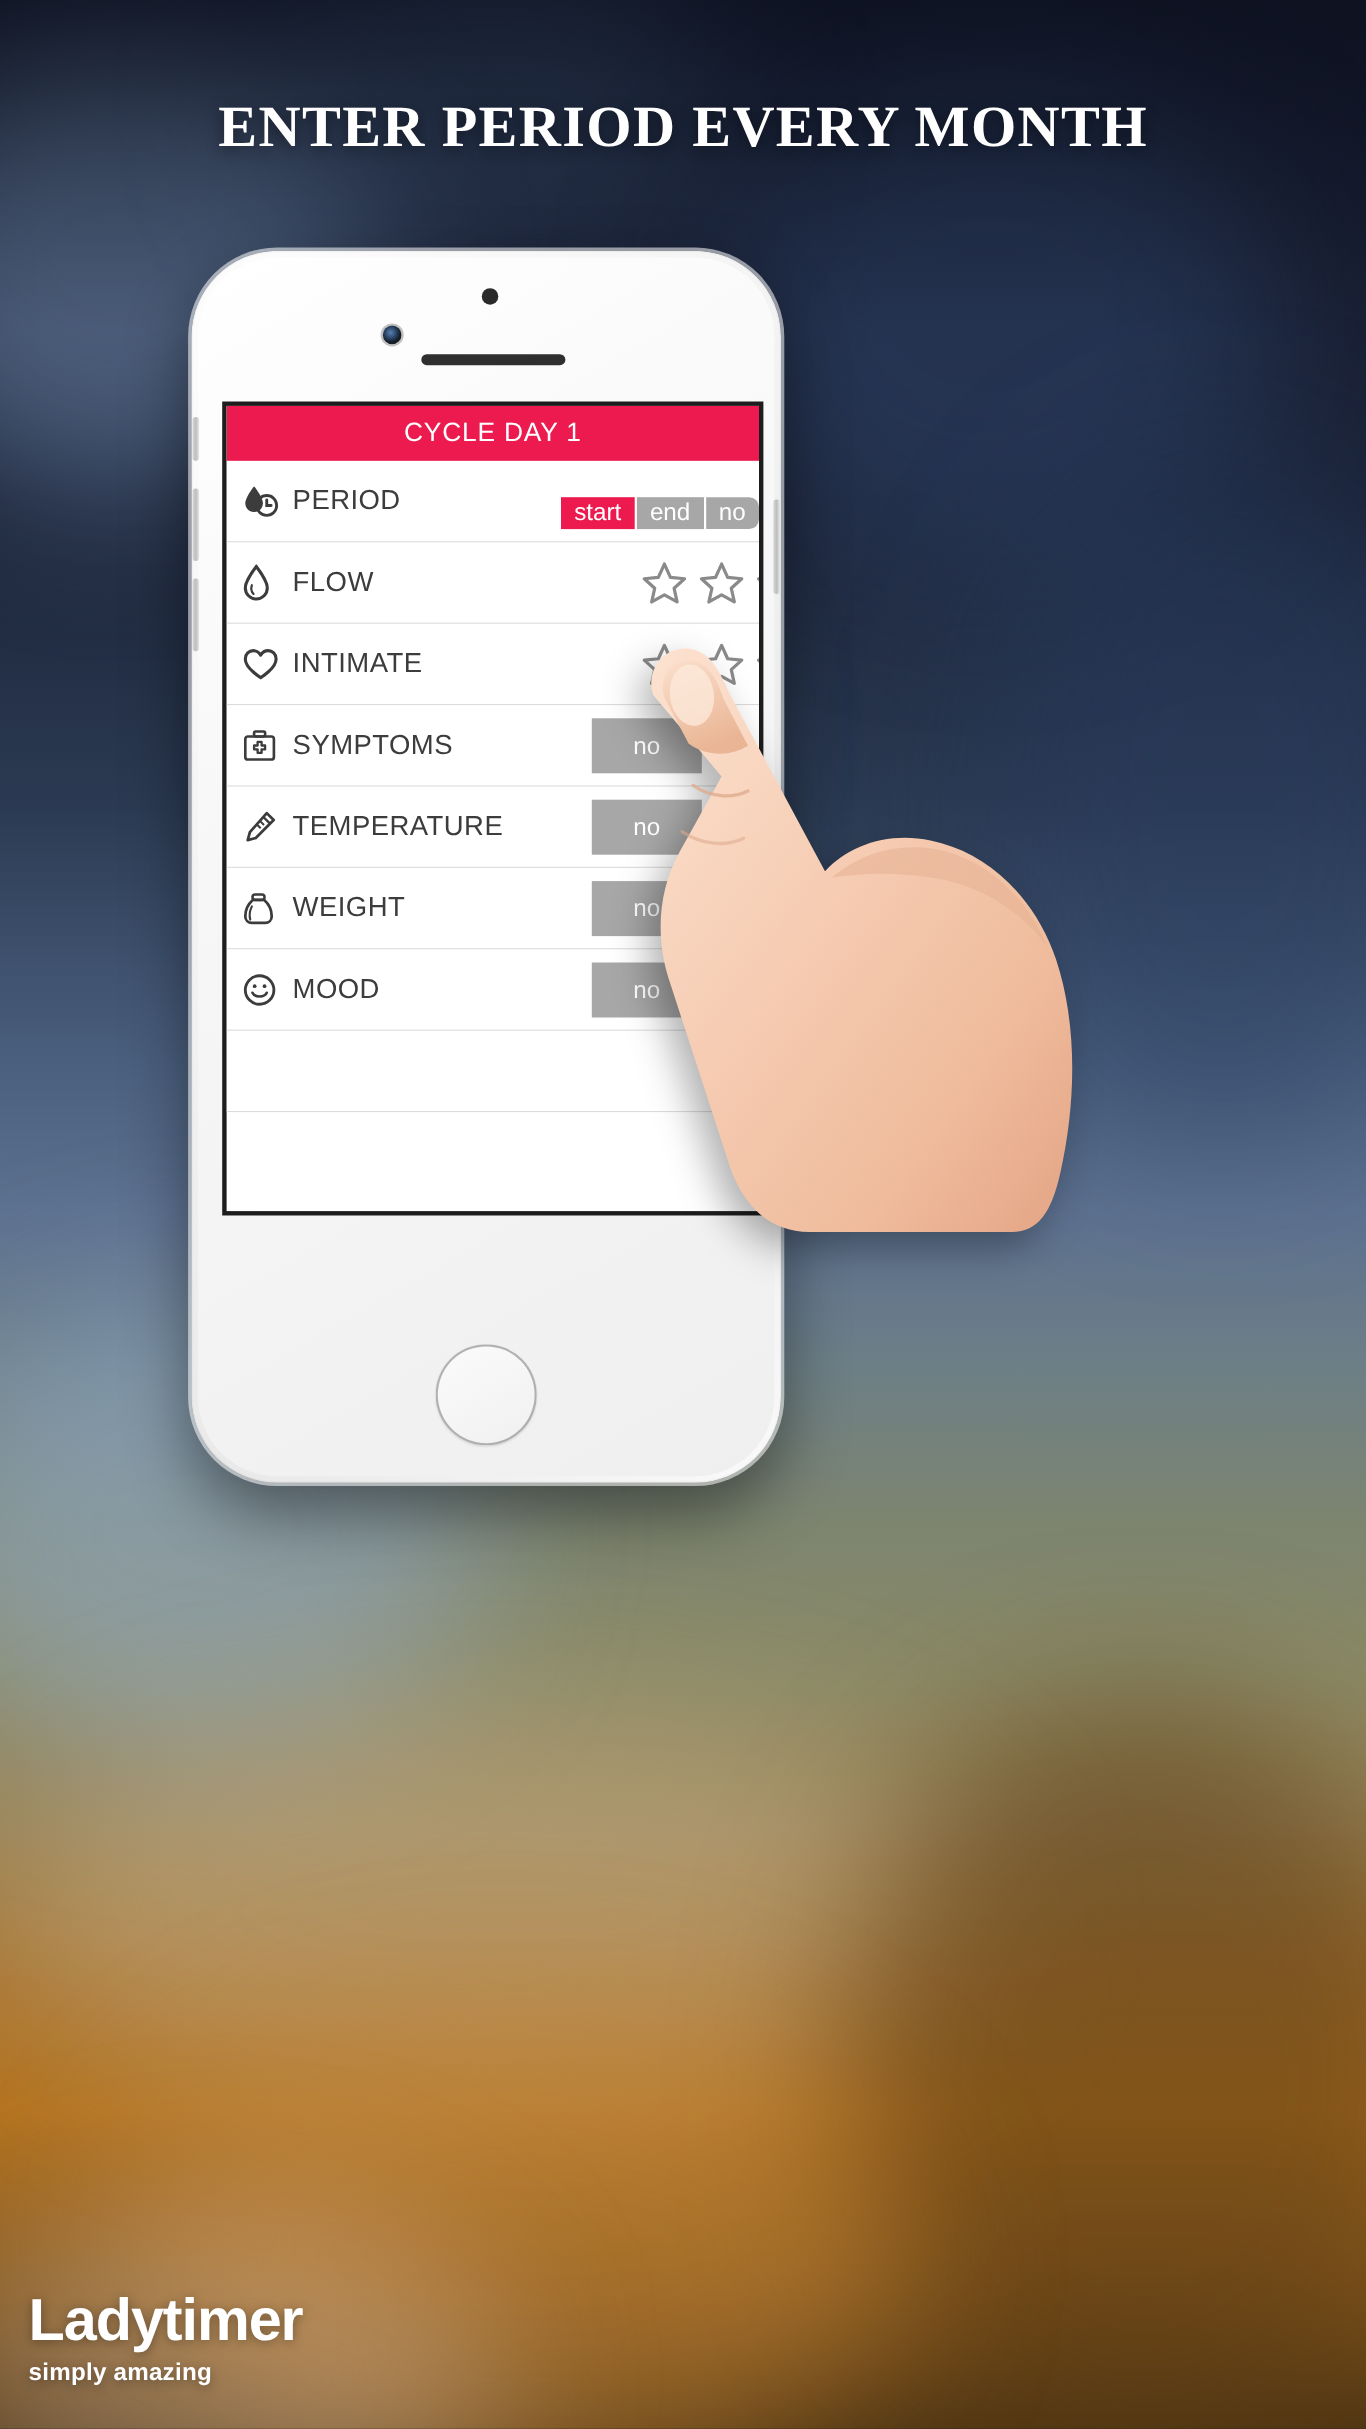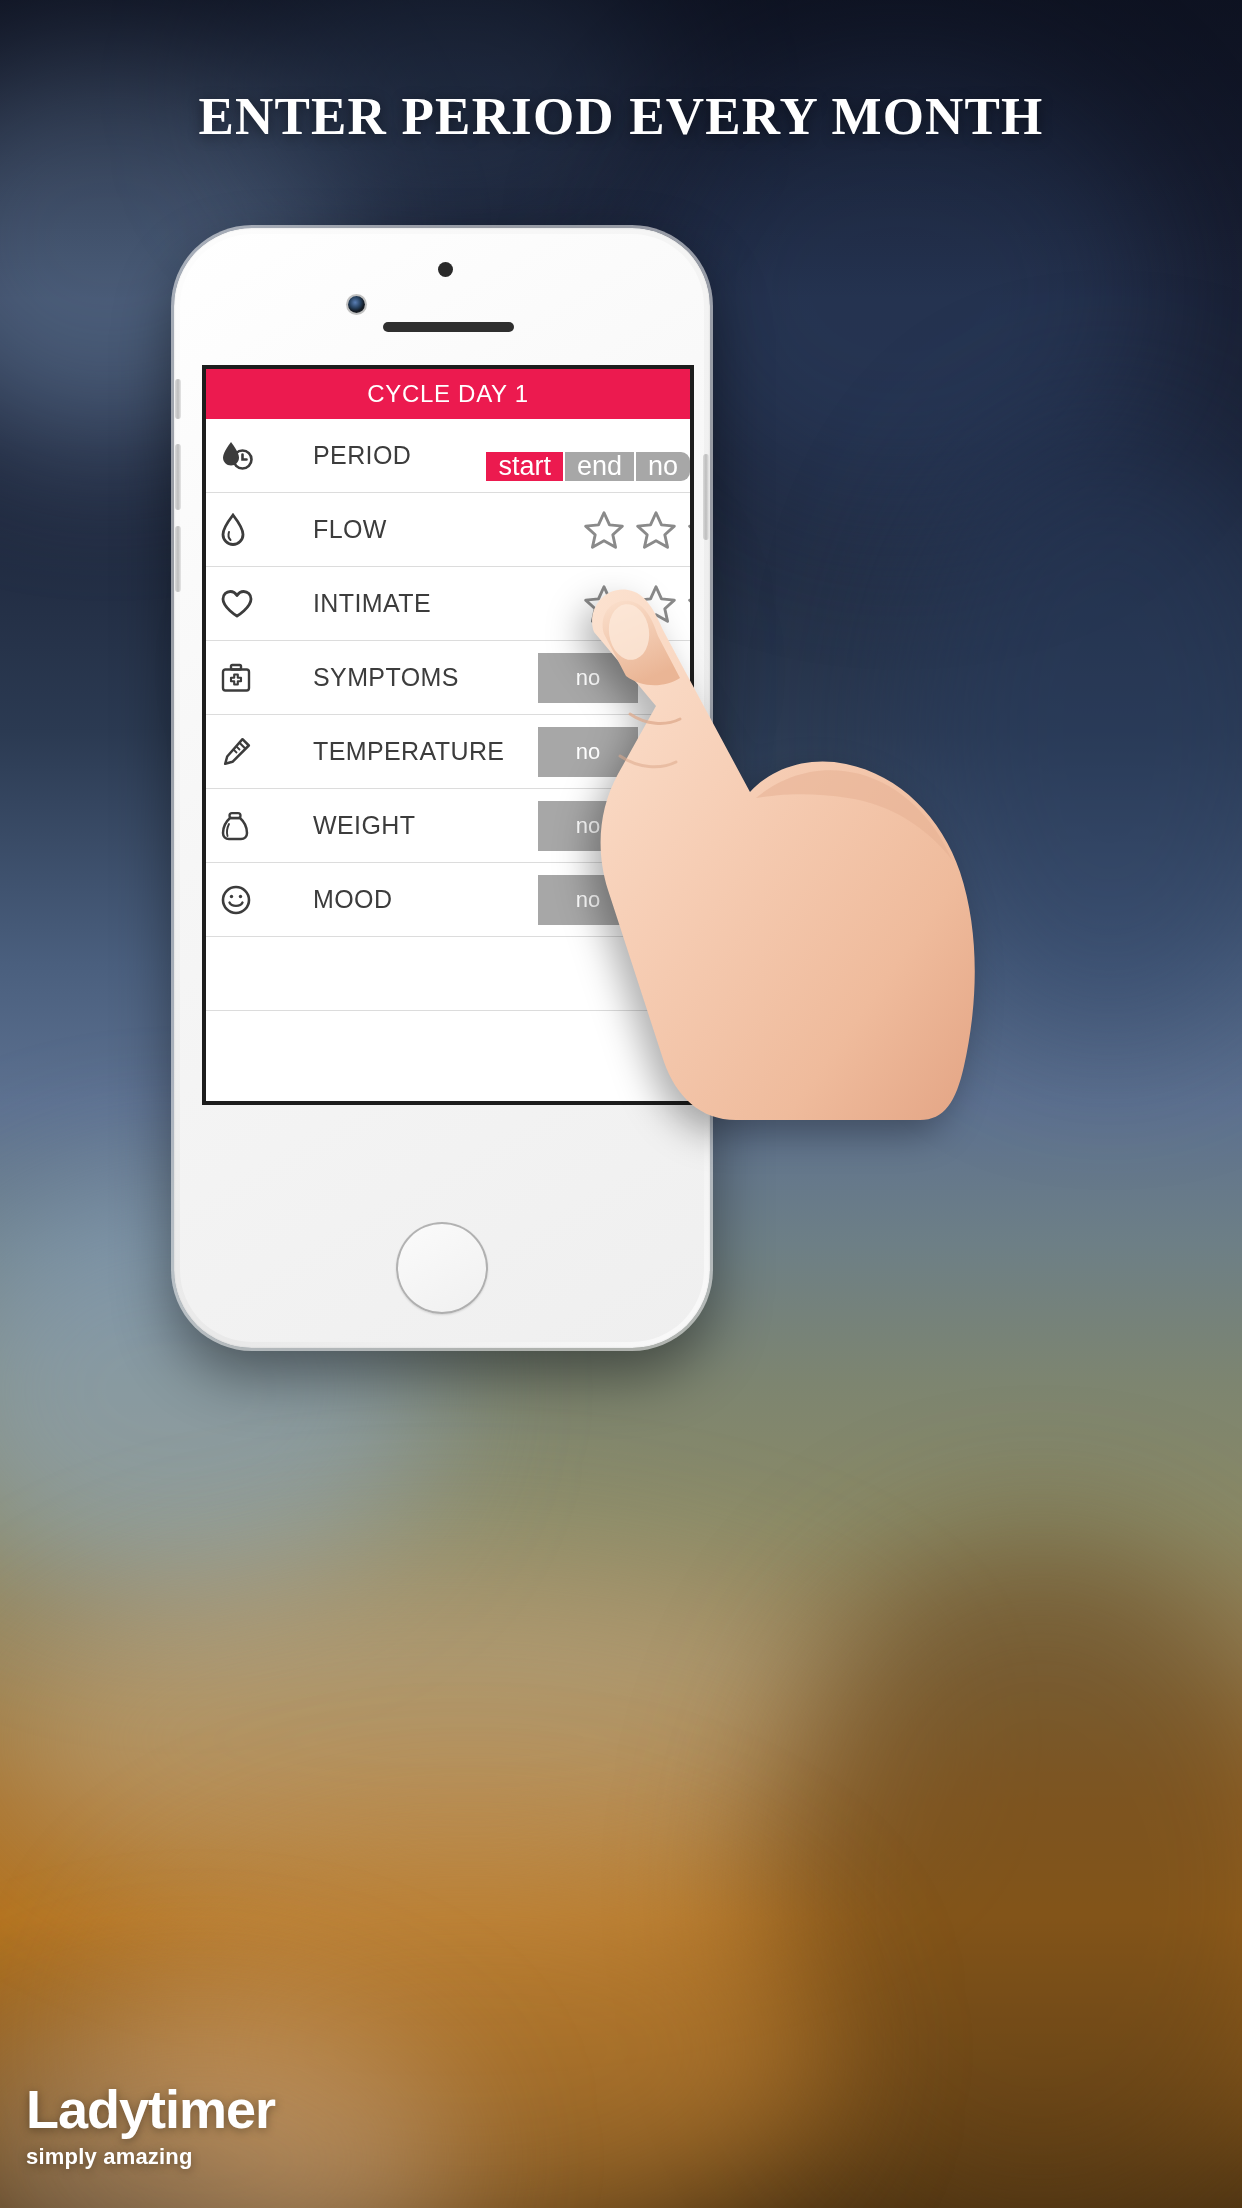--- a/index.html
+++ b/index.html
@@ -118,30 +118,30 @@
   .rows{ background:#fff; }
   .row{
     height:74px; display:flex; align-items:center;
     border-bottom:1px solid #dcdcdc;
     padding-left:14px; padding-right:0;
     position:relative;
   }
   .row:first-child{ border-top:none; }
   .row-icon{ width:46px; display:flex; align-items:center; justify-content:flex-start; }
   .row-label{
-    flex:1; font-size:25px; color:#3c3c3c; letter-spacing:.4px; font-weight:300;margin-left:47px;
+    flex:1; font-size:25px; color:#3c3c3c; letter-spacing:.4px; font-weight:300;
   }
   .row-right{ display:flex; align-items:center; height:100%; }
 
   
   .seg{ display:flex; height:50px; }
   .seg .segbtn{
     min-width:40px; padding:14px 12px;
     display:flex; align-items:center; justify-content:center;
-    font-size:27px; color:#ffffff; font-weight:300;
+    font-size:22px; color:#ffffff; font-weight:300;
     background:#a7a7a7; margin-right:2px;margin-top:21px;
   }
   .seg .segbtn.on{ background:#ec1a4f; }
   .seg .segbtn:last-child{ margin-right:0; border-top-right-radius:9px; border-bottom-right-radius:9px; }
 
   
   .pill{
     width:100px; height:50px; background:#a7a7a7; border-radius:0;
     display:flex; align-items:center; justify-content:center;
     color:#fff; font-size:22px; font-weight:300;

